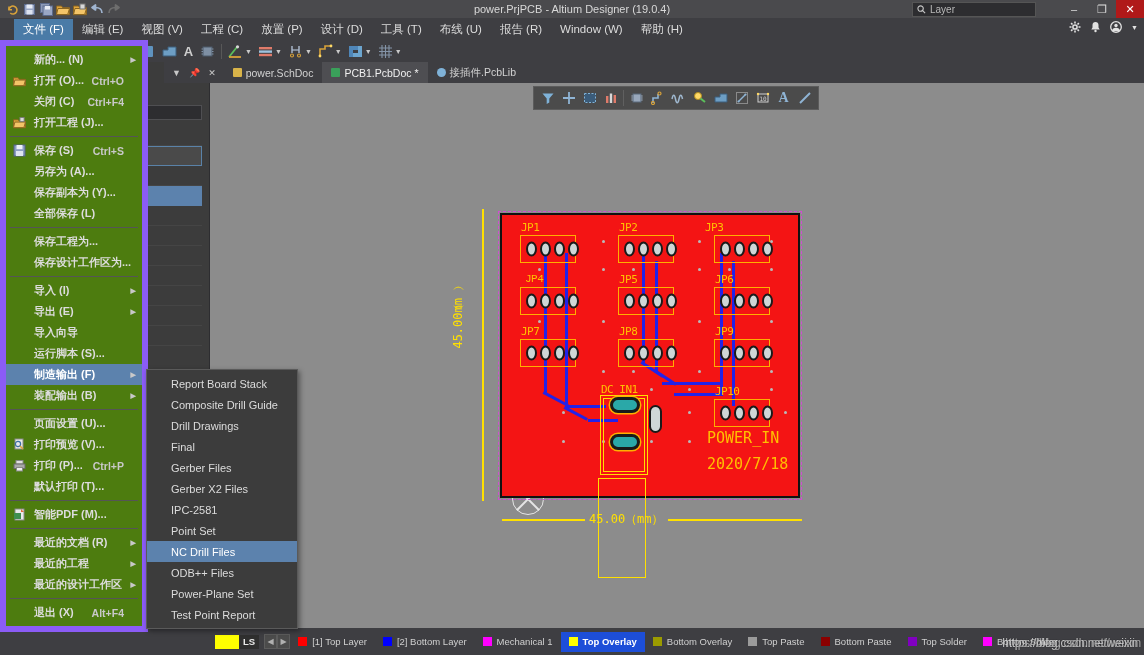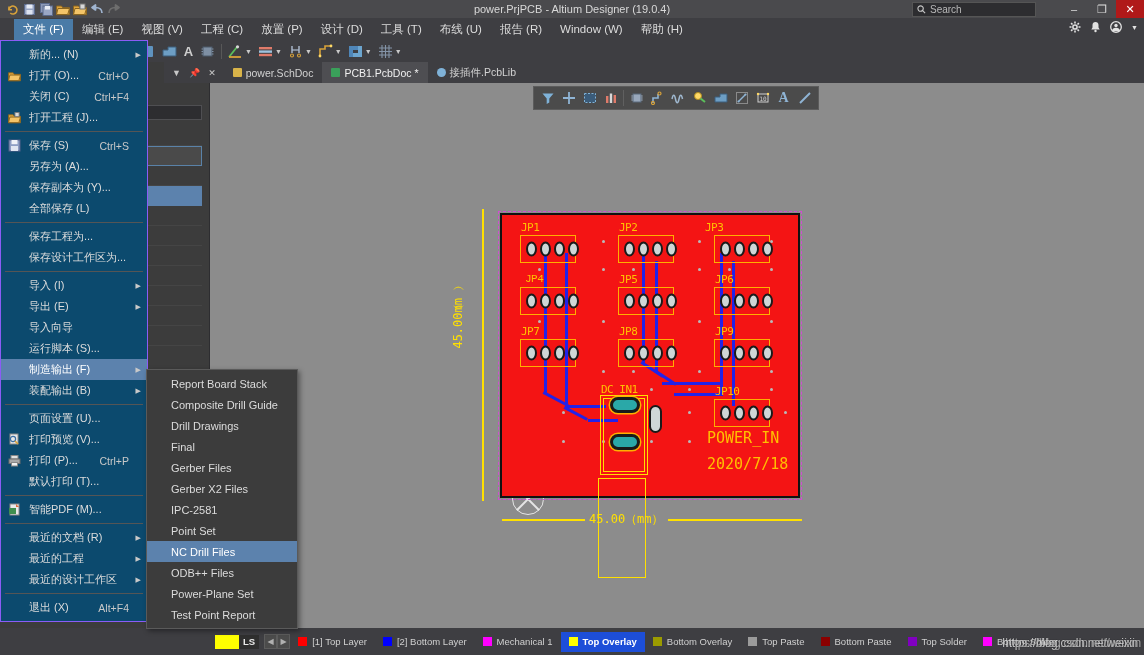--- a/index.html
+++ b/index.html
@@ -172,22 +172,23 @@
   .watermark {
     position: absolute; right: 6px; bottom: 5px; color: #e8e8e8; font-size: 12px;
     opacity: 0.8; white-space: nowrap; letter-spacing: -0.3px;
     text-shadow: 0 0 1px #000;
   }
   .watermark .w2 { position: absolute; left: 3px; top: 0px; opacity: .75; }
 
   
   .dropdown {
     position: absolute; left: 0px; top: 40px; width: 148px;
-    background: #0c4a6e; border: 1px solid #8b5cf6; z-index: 50;
+    background: #4d7c0f; border: 6px solid #8b5cf6; z-index: 50;
     padding: 3px 0;
+    font-weight: bold;
   }
   .dd-item {
     position: relative; height: 21px; display: flex; align-items: center;
     padding-left: 28px; color: #dcdcdc; font-size: 11px; white-space: nowrap;
   }
   .dd-item.sel { background: #5c82ad; color: #ffffff; }
   .dd-item .accel { position: absolute; right: 18px; color: #c9c9c9; font-size: 10.5px; }
   .dd-item .arrow { position: absolute; right: 6px; color: #c9c9c9; font-size: 7px; }
   .dd-item .dd-ic { position: absolute; left: 6px; width: 14px; height: 14px;
                     display: inline-flex; align-items: center; justify-content: center; font-size: 10px; }
@@ -259,21 +260,21 @@
       </span>
     </div>
     <div class="title-text">power.PrjPCB - Altium Designer (19.0.4)</div>
     <div class="search-box">
       <span>
         <svg width="9" height="9" viewBox="0 0 10 10">
             <circle cx="4" cy="4" r="3" fill="none" stroke="#c8c8c8" stroke-width="1.2"></circle>
             <path d="M6.3 6.3L9 9" stroke="#c8c8c8" stroke-width="1.3"></path>
           </svg>
       </span>
-      <span class="ph">Search</span>
+      <span class="ph">Layer</span>
     </div>
     <div class="wbtns">
       <div class="wbtn">–</div>
       <div class="wbtn">❐</div>
       <div class="wbtn close">✕</div>
     </div>
   </div>
 
   <div class="menubar">
     <div class="menu-item active">文件 (F)</div>

